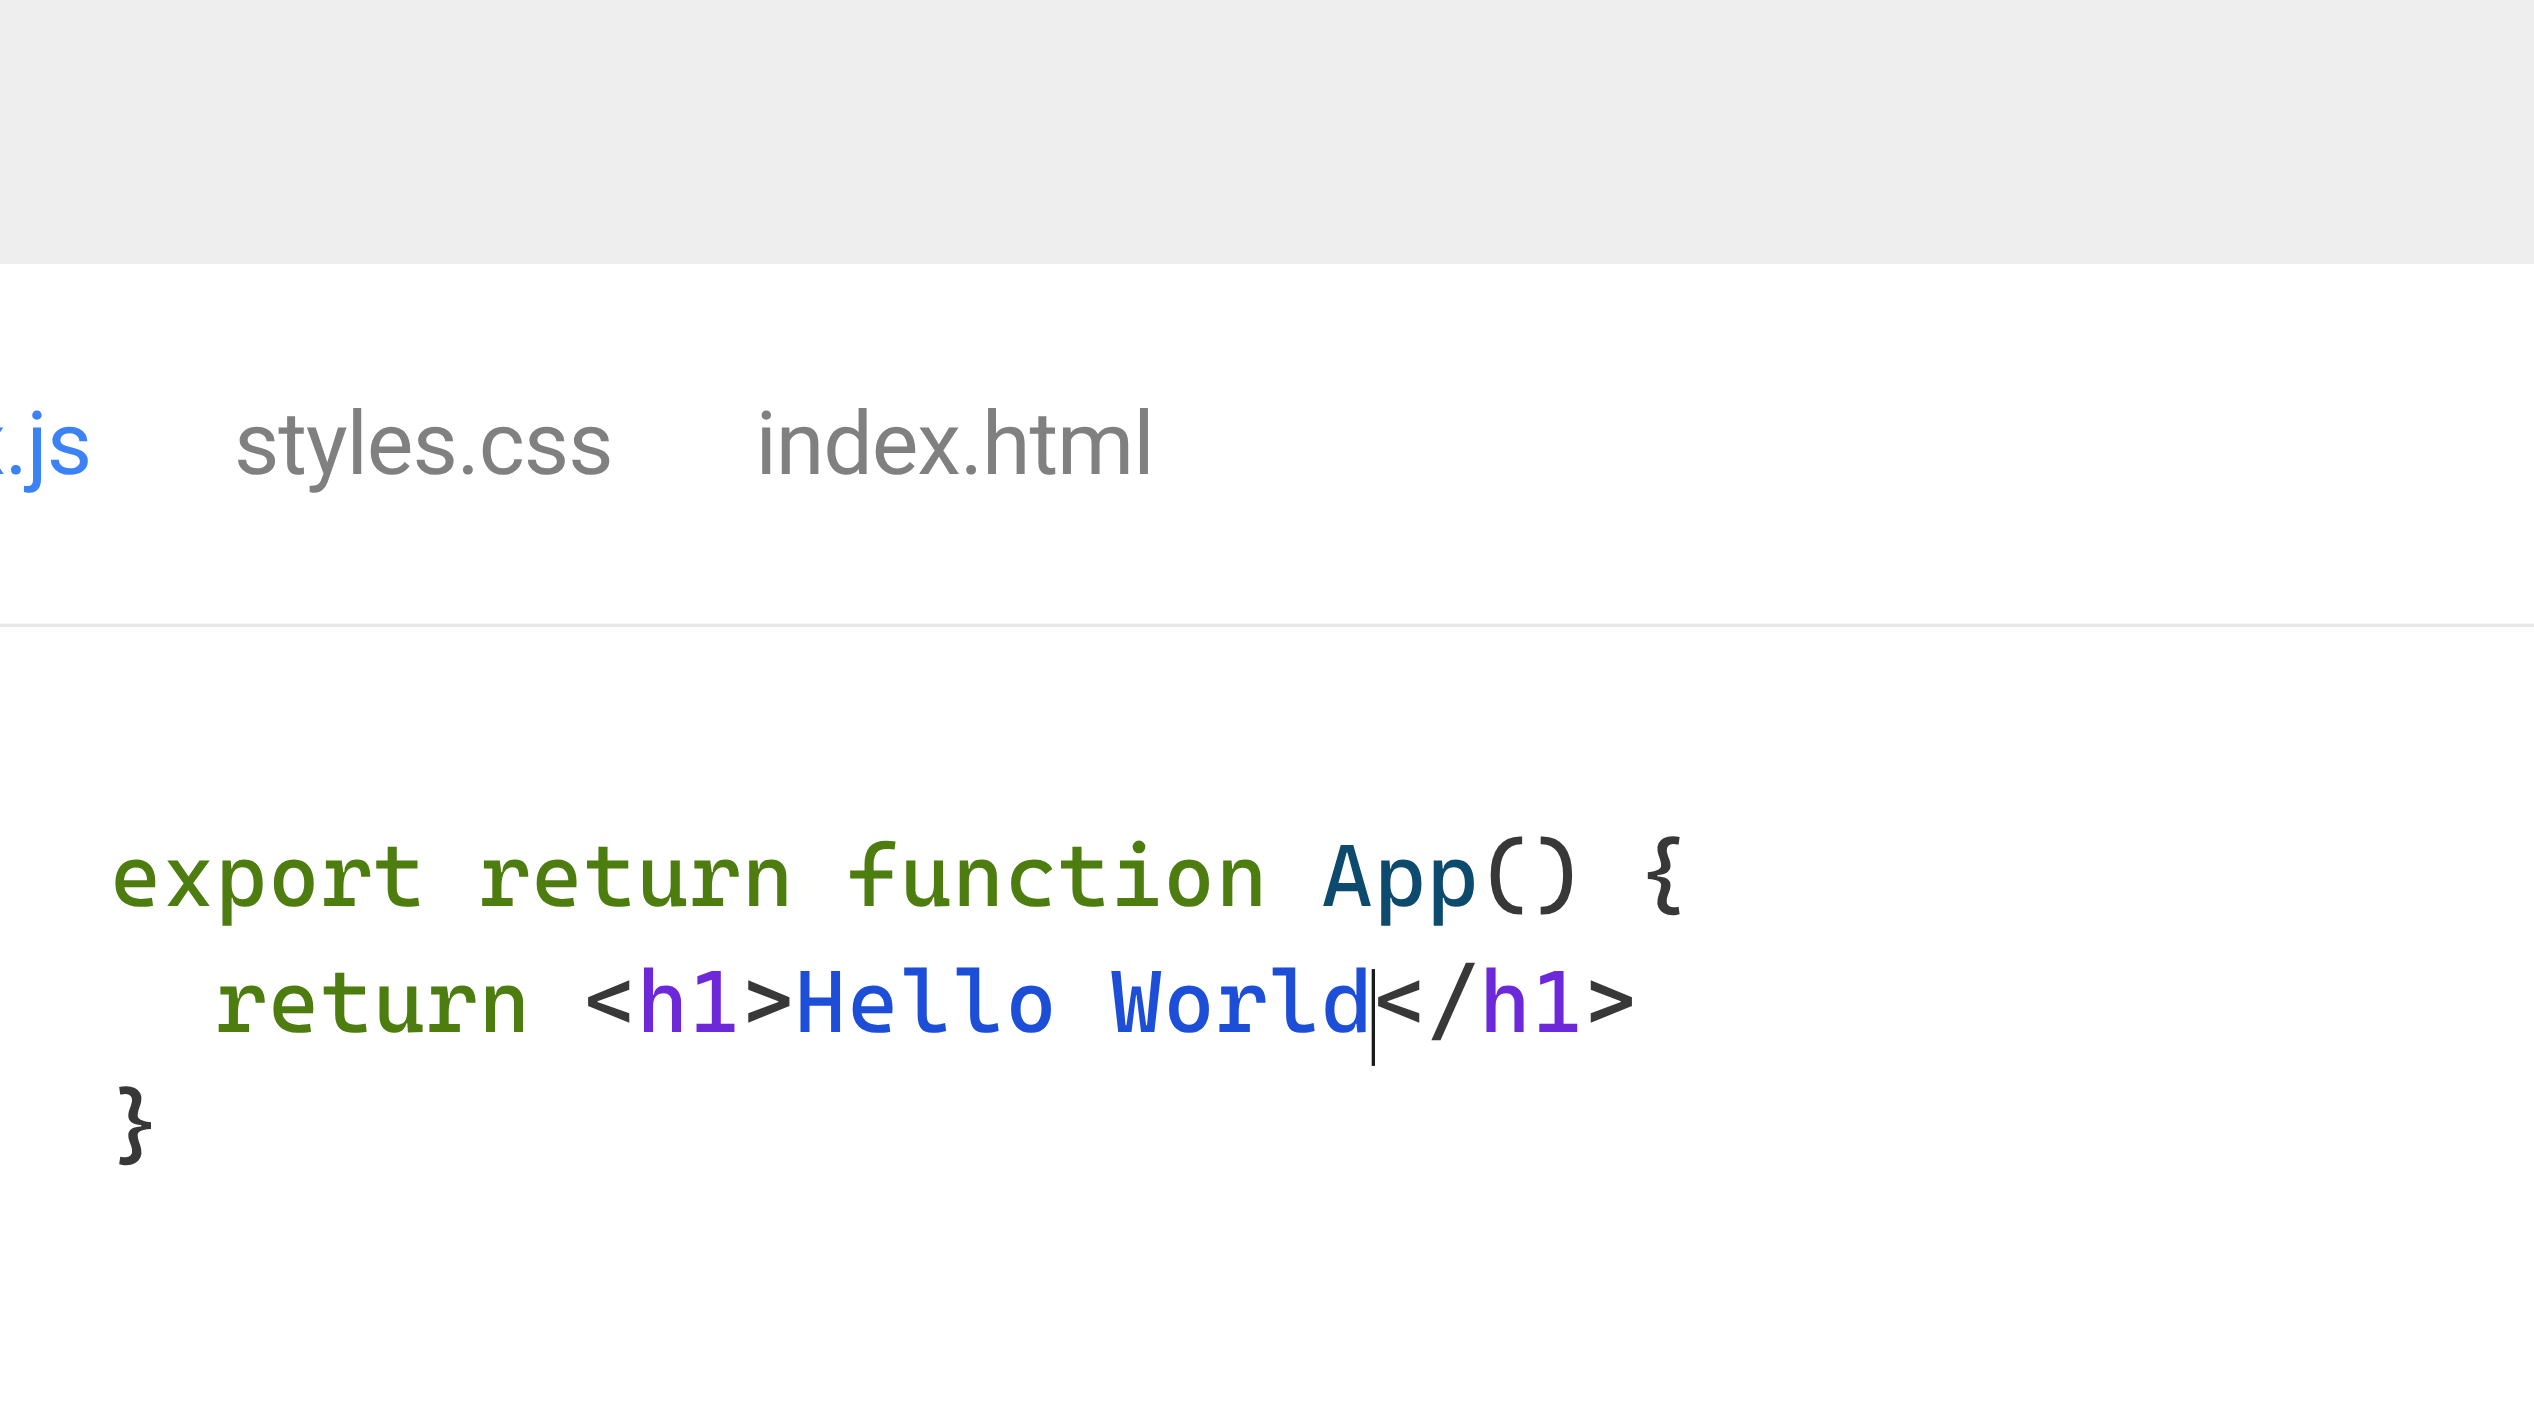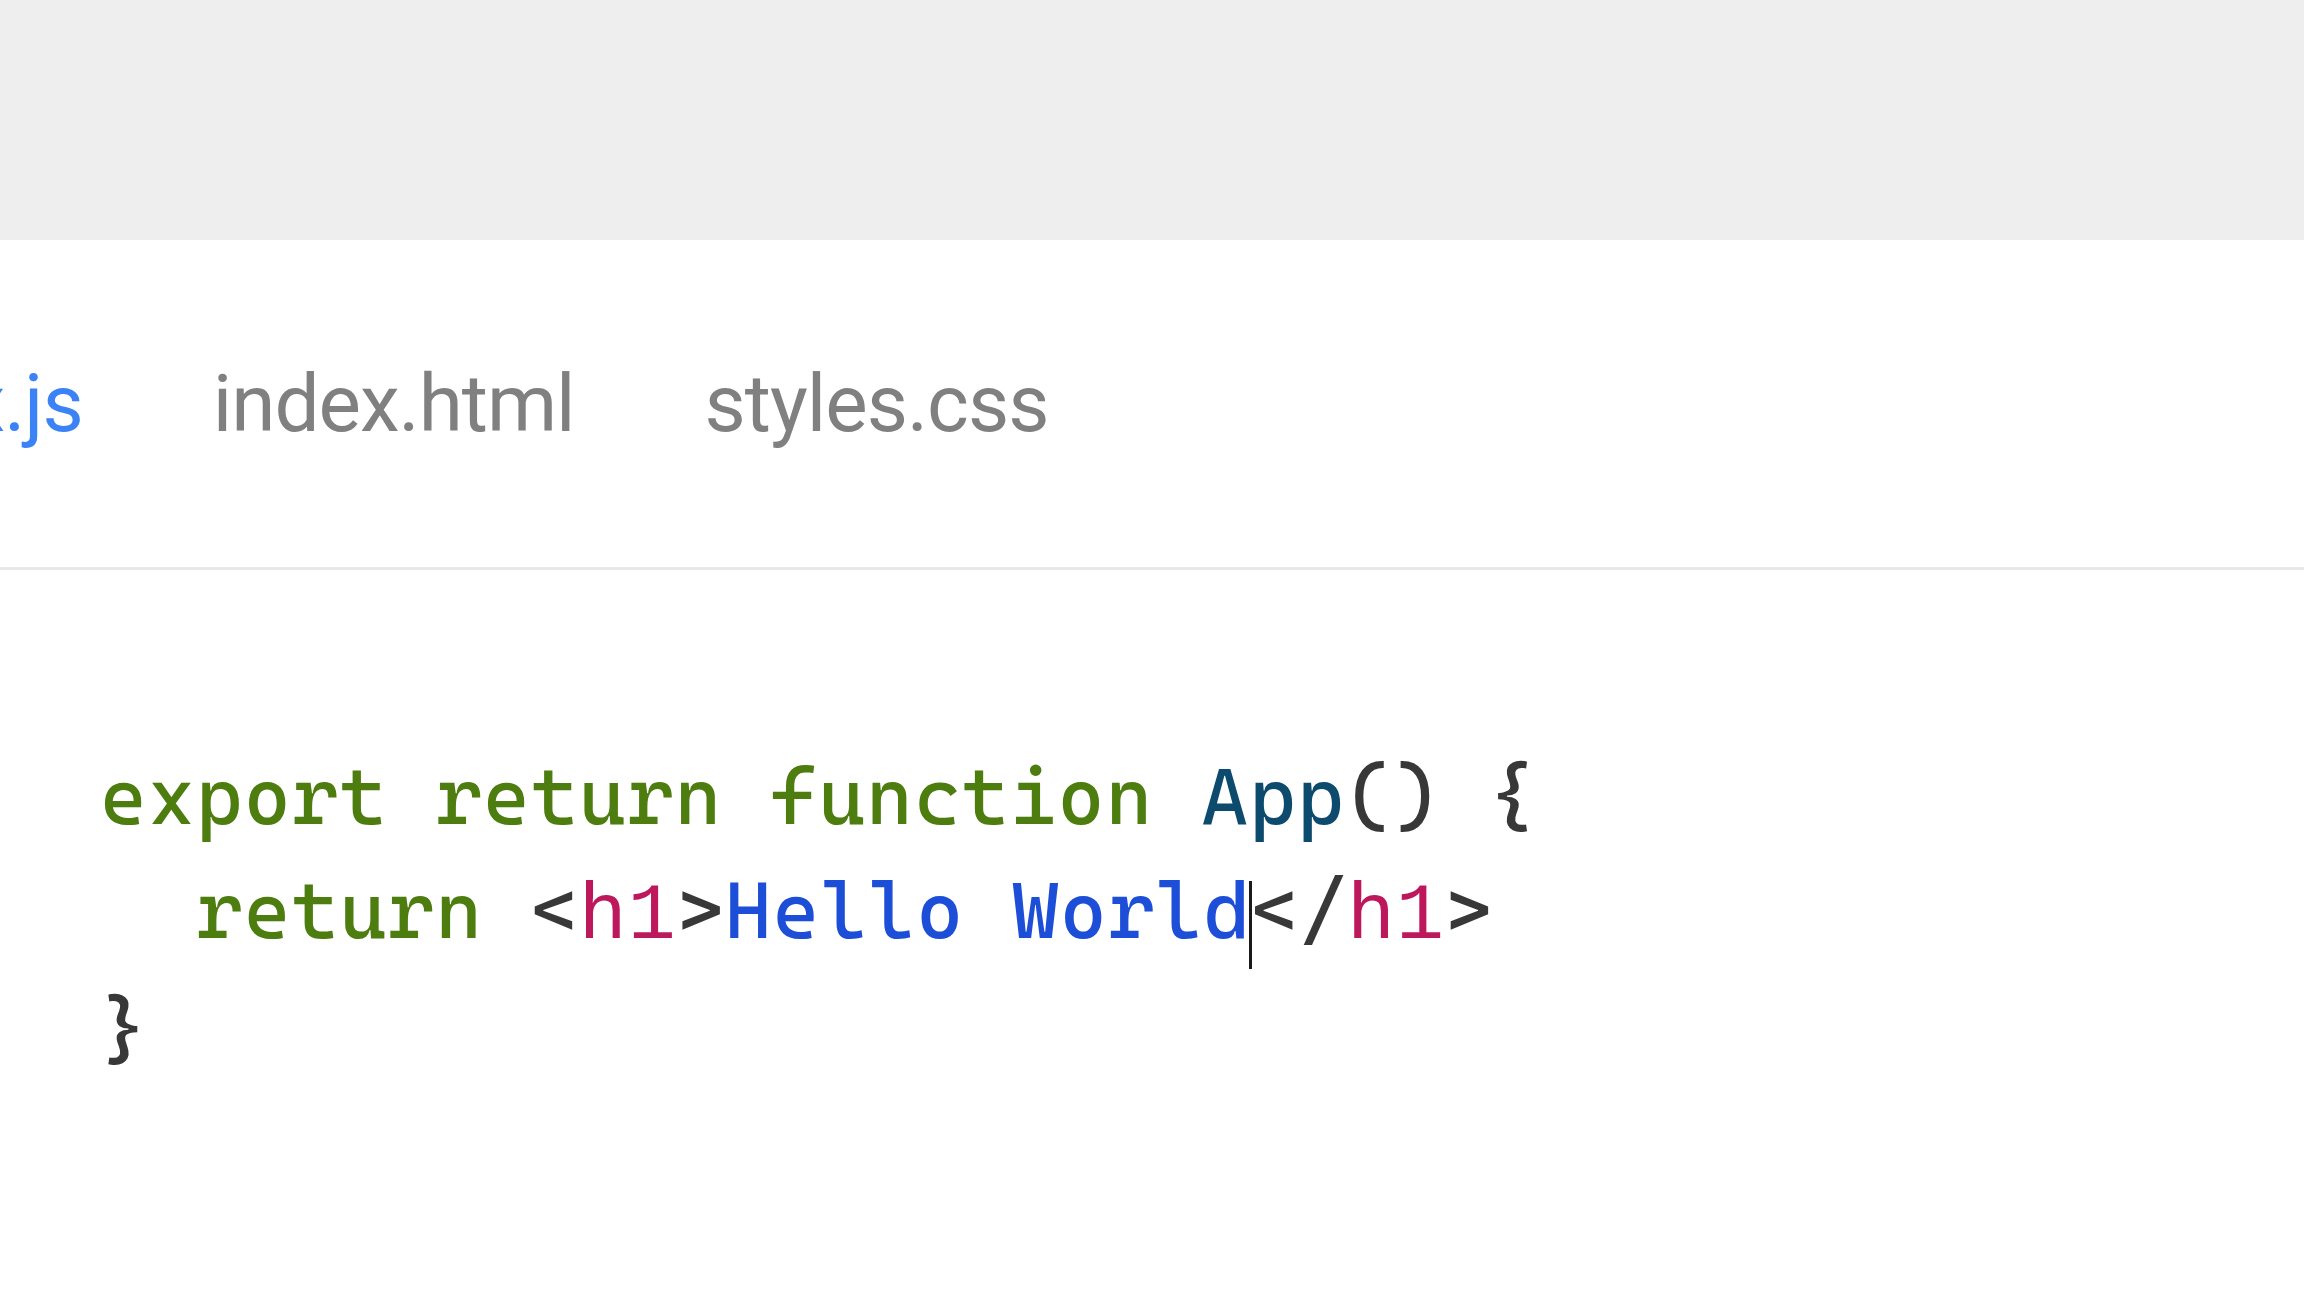--- a/index.html
+++ b/index.html
@@ -76,22 +76,21 @@
     
     .tok-punct {
       color: #383838;
     }
     
     .tok-tag-bracket {
       color: #383838;
     }
     
     .tok-tag-name {
-      color: #be185d;
-      font-family: Liberation Mono, monospace;
+      color: #6d28d9;
     }
     
     .tok-text {
       color: #1d4ed8;
     }
     
     .cursor {
       display: inline-block;
       width: 3px;
       height: 88px;
@@ -103,21 +102,21 @@
       margin-right: -1px;
     }
   </style>
 </head>
 <body>
 
 <div class="toolbar"></div>
 
 <div class="tab-bar">
   <div class="tab active">dex.js</div>
+  <div class="tab inactive">styles.css</div>
   <div class="tab inactive">index.html</div>
-  <div class="tab inactive">styles.css</div>
 </div>
 
 <div class="editor">
   <div class="code-line"><span class="tok-keyword">export</span> <span class="tok-keyword">return</span> <span class="tok-keyword">function</span> <span class="tok-function-name">App</span><span class="tok-punct">()</span> <span class="tok-punct">{</span></div>
   <div class="code-line"><span>  </span><span class="tok-keyword">return</span> <span class="tok-tag-bracket">&lt;</span><span class="tok-tag-name">h1</span><span class="tok-tag-bracket">&gt;</span><span class="tok-text">Hello World</span><span class="cursor"></span><span class="tok-tag-bracket">&lt;</span><span class="tok-tag-bracket">/</span><span class="tok-tag-name">h1</span><span class="tok-tag-bracket">&gt;</span></div>
   <div class="code-line"><span class="tok-punct">}</span></div>
 </div>
 
 </body></html>

